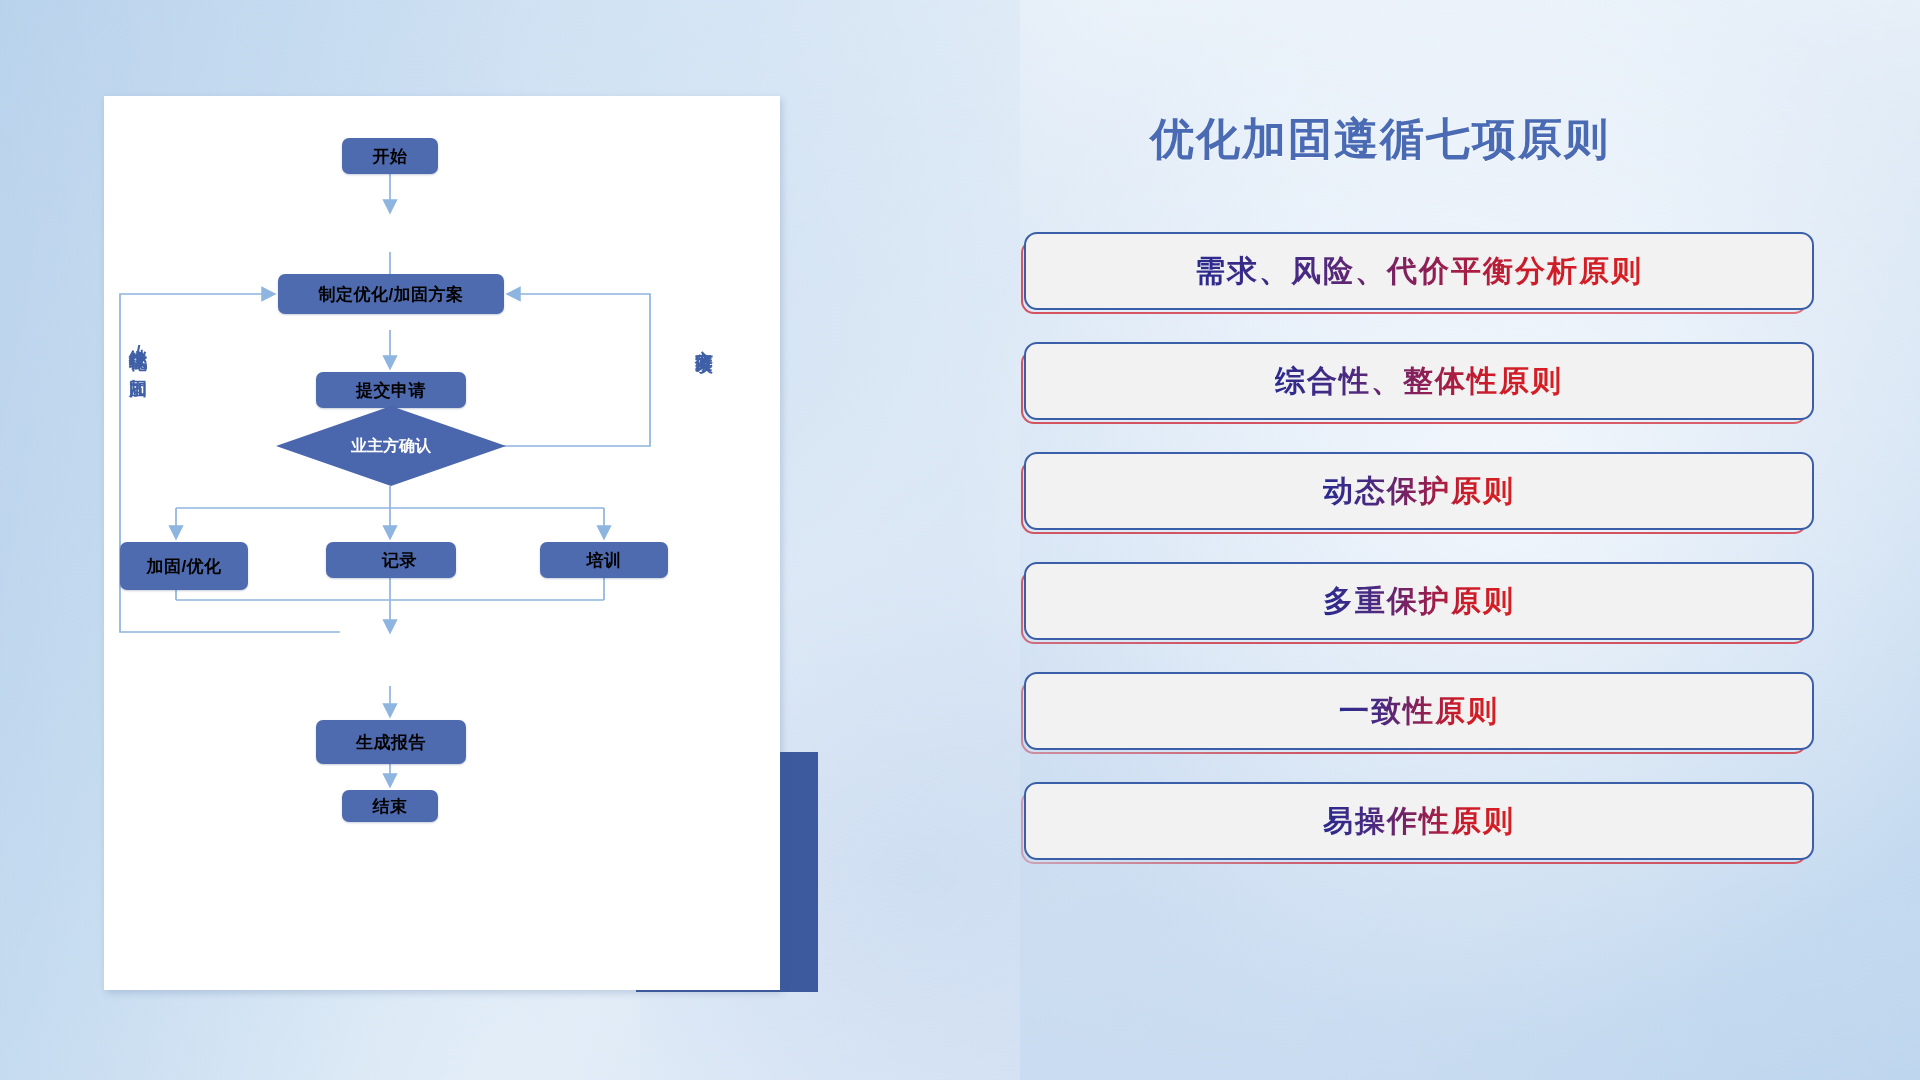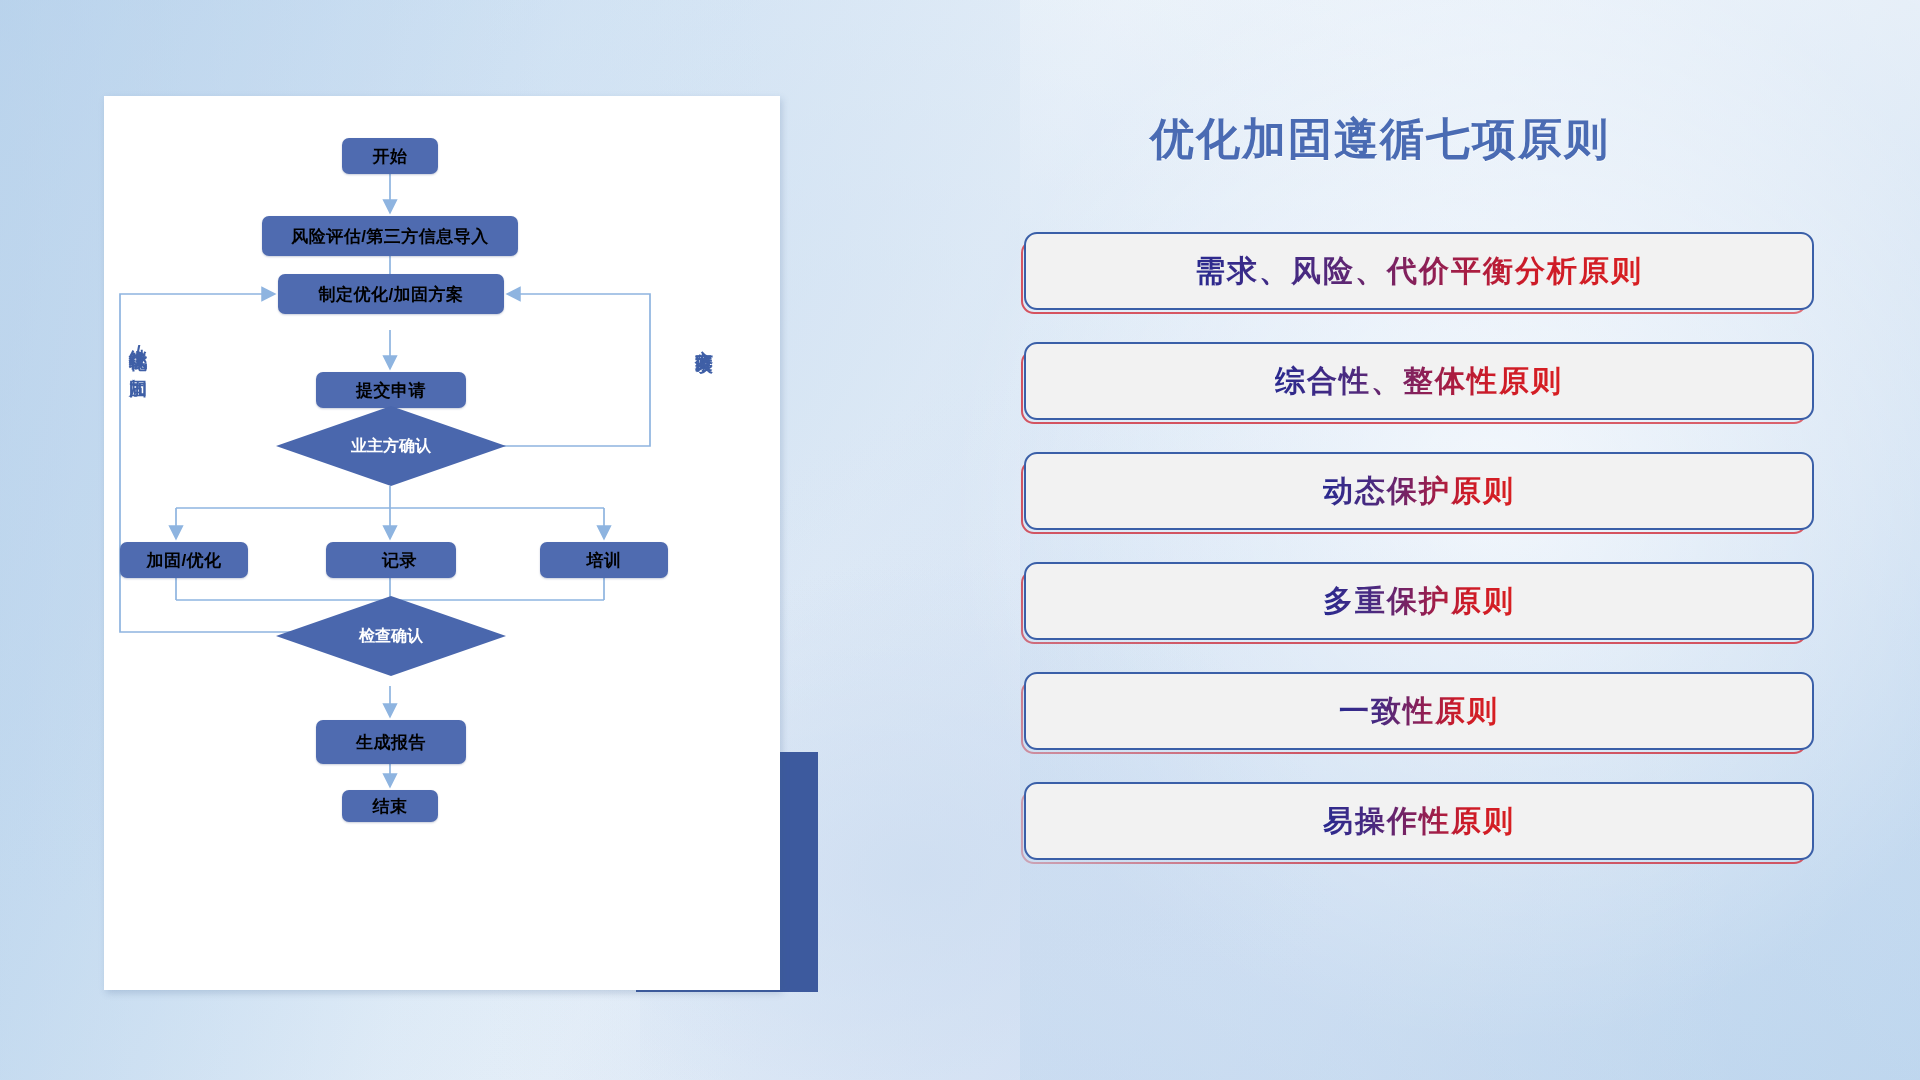--- a/index.html
+++ b/index.html
@@ -124,51 +124,45 @@
       <line x1="286" y1="590" x2="286" y2="620" marker-end="url(#ar)"></line>
 
       <line x1="286" y1="660" x2="286" y2="690" marker-end="url(#ar)"></line>
     </g>
   </svg>
 
   <div class="fnode" style="left:238px; top:42px; width:96px; height:36px; font-size:17px;">
     <span>开始</span>
   </div>
 
-  <div class="fnode" style="left:158px; top:120px; width:256px; height:40px; font-size:17px;">
-    <span>风险评估/第三方信息导入</span>
-  </div>
 
   <div class="fnode" style="left:174px; top:178px; width:226px; height:40px; font-size:17px;">
     <span>制定优化/加固方案</span>
   </div>
 
   <div class="fnode" style="left:212px; top:276px; width:150px; height:36px; font-size:17px;font-family:Liberation Serif, serif;">
     <span>提交申请</span>
   </div>
 
   <div class="fdiamond" style="left:172px; top:310px; width:230px; height:80px; font-size:16px;">
     <span>业主方确认</span>
   </div>
 
-  <div class="fnode" style="left:16px; top:446px; width:128px; height:36px; font-size:17px;">
+  <div class="fnode" style="left:16px; top:446px; width:128px; height:48px; font-size:17px;">
     <span>加固/优化</span>
   </div>
 
   <div class="fnode" style="left:222px; top:446px; width:130px; height:36px; font-size:17px;padding-left:17px;">
     <span>记录</span>
   </div>
 
   <div class="fnode" style="left:436px; top:446px; width:128px; height:36px; font-size:17px;">
     <span>培训</span>
   </div>
 
-  <div class="fdiamond" style="left:172px; top:500px; width:230px; height:80px; font-size:16px;">
-    <span>检查确认</span>
-  </div>
 
   <div class="fnode" style="left:212px; top:624px; width:150px; height:44px; font-size:17px;">
     <span>生成报告</span>
   </div>
 
   <div class="fnode" style="left:238px; top:694px; width:96px; height:32px; font-size:17px;">
     <span>结束</span>
   </div>
 
   <div class="vlabel" style="left:24px; top:238px; font-size:18px;">继续优化/加固</div>

